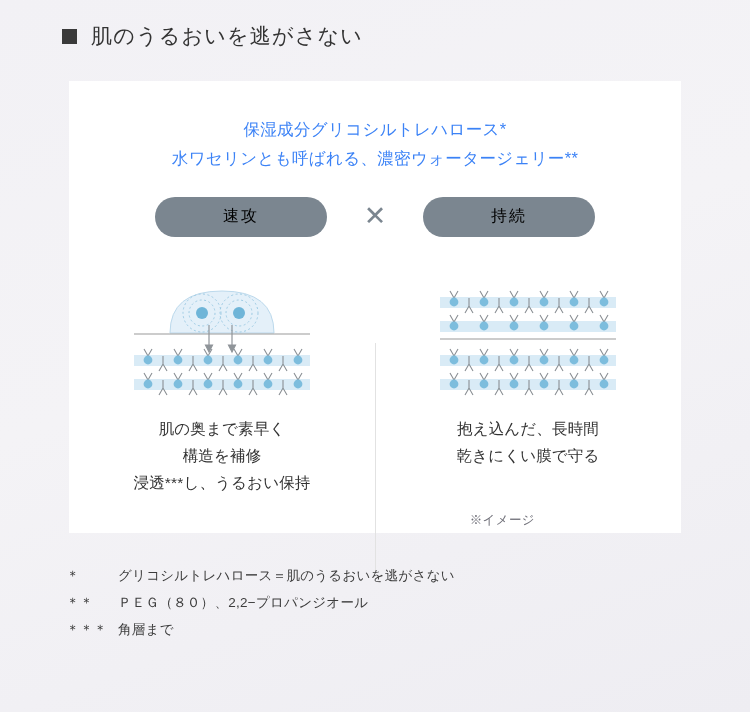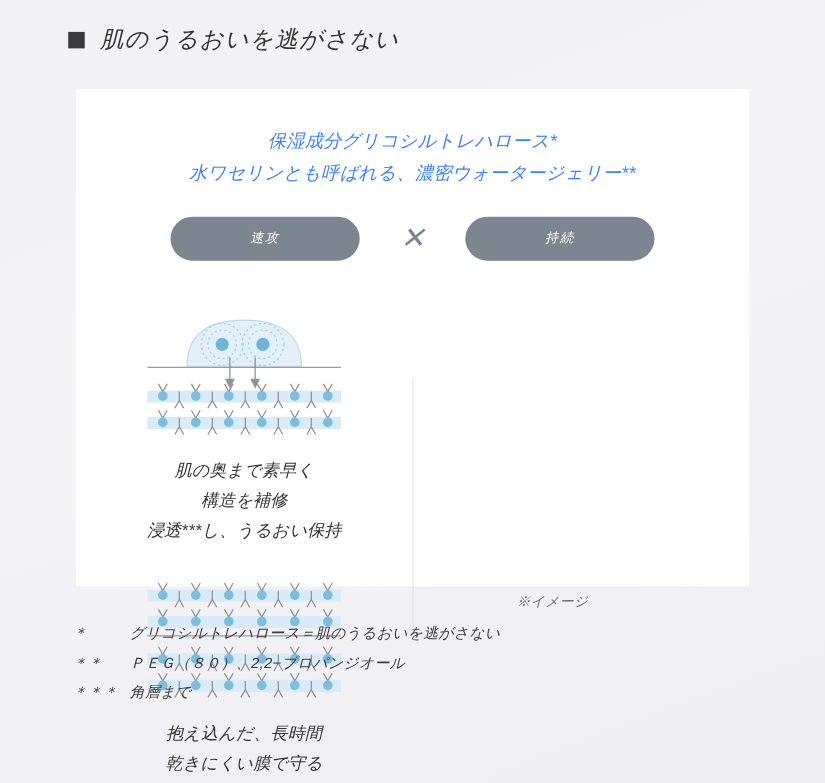--- a/index.html
+++ b/index.html
@@ -11,21 +11,20 @@
     height: 712px;
     background: linear-gradient(160deg, #f2f1f5 0%, #f4f3f6 45%, #eeedf2 100%);
     font-family: "Liberation Sans", sans-serif;
     color: #3c3c3c;
     overflow: hidden;
   }
   .page {
     position: relative;
     width: 604px;
     height: 712px;
-    font-style: italic;
   }
   
   .heading {
     position: absolute;
     left: 62px;
     top: 22px;
     display: flex;
     align-items: center;
     gap: 14px;
   }
@@ -66,41 +65,40 @@
     display: flex;
     align-items: center;
     justify-content: center;
     gap: 0;
   }
   .badge {
     width: 172px;
     height: 40px;
     border-radius: 20px;
     background: #7b8690;
-    color: #ffffff;
-    font-size: 12px;
+    color: #000000;
+    font-size: 16px;
     letter-spacing: 0.12em;
     display: flex;
     align-items: center;
     justify-content: center;
   }
   .cross {
     width: 96px;
     text-align: center;
     font-size: 27px;
     color: #7b8690;
     line-height: 1;
     font-weight: 400;
   }
   
   .cols {
     display: flex;
     margin-top: 18px;
     height: 260px;
-    flex-direction: column;
   }
   .col {
     width: 50%;
     position: relative;
     display: flex;
     flex-direction: column;
     align-items: center;
   }
   .divider {
     position: absolute;
@@ -121,21 +119,21 @@
     font-size: 15.5px;
     line-height: 1.75;
     letter-spacing: 0.01em;
     color: #333;
     margin-top: 14px;
   }
   
   .imgnote {
     position: absolute;
     right: 69px;
-    top: 539px;
+    top: 512px;
     font-size: 12.5px;
     color: #6f6f78;
     letter-spacing: 0.03em;
   }
   
   .notes {
     position: absolute;
     left: 66px;
     top: 562px;
     font-size: 13.5px;

